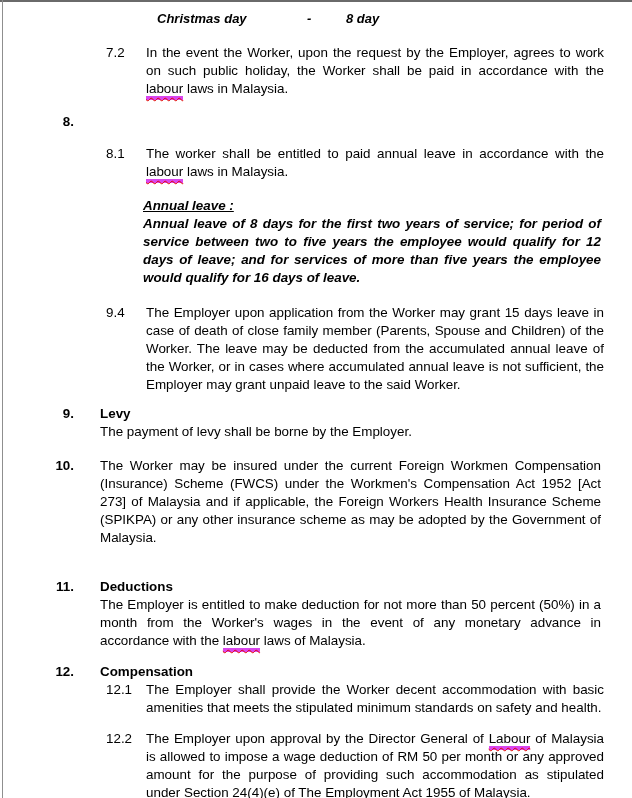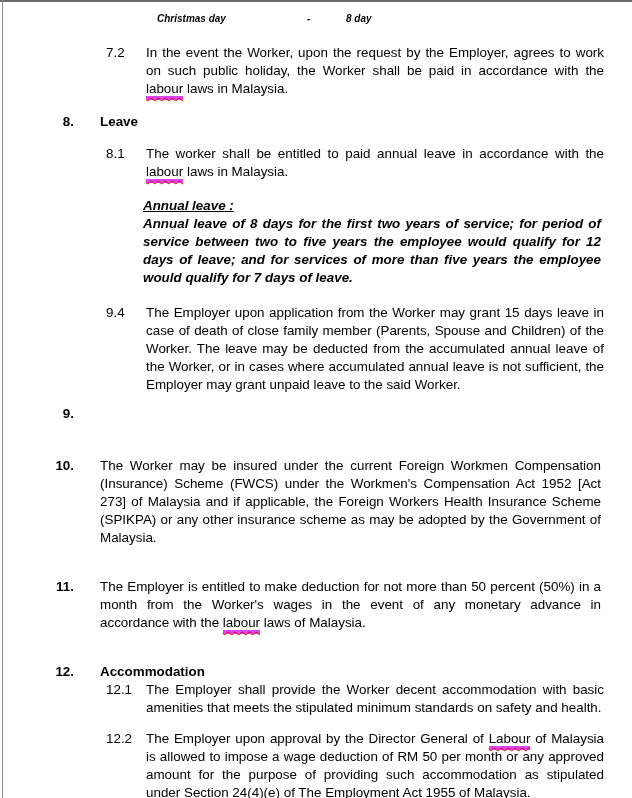--- a/index.html
+++ b/index.html
@@ -6,21 +6,21 @@
   .page {
     position:relative; width:632px; height:798px; background:#ffffff;
     font-family:"Liberation Sans", sans-serif; font-size:13.4px;
     line-height:18px; color:#000; overflow:hidden;
   }
   .edge-top { position:absolute; top:0; left:0; width:632px; height:2px; background:#6a6a6a; }
   .edge-left { position:absolute; top:0; left:2px; width:1px; height:798px; background:#8f8f8f; }
 
   
   .hdr { position:absolute; top:10px; left:0; width:632px; height:18px;
-         font-weight:bold; font-style:italic; font-size:10px; }
+         font-weight:bold; font-style:italic; font-size:13px; }
   .hdr .h-name { position:absolute; left:157px; }
   .hdr .h-dash { position:absolute; left:307px; }
   .hdr .h-days { position:absolute; left:346px; }
 
   
   .sub { position:absolute; left:106px; width:498px; }
   .sub .snum { position:absolute; left:0; top:0; }
   .sub .sbody { margin-left:40px; width:458px; text-align:justify; }
 
   
@@ -55,57 +55,61 @@
     <span class="h-days">8 day</span>
   </div>
 
   <div class="sub" style="top:44px">
     <span class="snum">7.2</span>
     <div class="sbody"><span>In the event the Worker, upon the request by the Employer, agrees to work on such public holiday, the Worker shall be paid in accordance with the </span><span class="miss">labour</span><span> laws in Malaysia.</span></div>
   </div>
 
   <div class="sec" style="top:113px">
     <span class="num">8.</span>
-    <div class="content"><span class="label">Leave</span></div>
   </div>
 
   <div class="sub" style="top:145px">
     <span class="snum">8.1</span>
     <div class="sbody"><span>The worker shall be entitled to paid annual leave in accordance with the </span><span class="miss">labour</span><span> laws in Malaysia.</span></div>
   </div>
 
   <div class="annual-title" style="top:197px">Annual leave :</div>
-  <div class="annual-body" style="top:215px">Annual leave of 8 days for the first two years of service; for period of service between two to five years the employee would qualify for 12 days of leave; and for services of more than five years the employee would qualify for 7 days of leave.</div>
+  <div class="annual-body" style="top:215px">Annual leave of 8 days for the first two years of service; for period of service between two to five years the employee would qualify for 12 days of leave; and for services of more than five years the employee would qualify for 16 days of leave.</div>
 
   <div class="sub" style="top:304px">
     <span class="snum">9.4</span>
     <div class="sbody">The Employer upon application from the Worker may grant 15 days leave in case of death of close family member (Parents, Spouse and Children) of the Worker. The leave may be deducted from the accumulated annual leave of the Worker, or in cases where accumulated annual leave is not sufficient, the Employer may grant unpaid leave to the said Worker.</div>
   </div>
 
   <div class="sec" style="top:405px">
     <span class="num">9.</span>
+    <div class="content">
+      <div class="label">Levy</div>
+      <div class="body">The payment of levy shall be borne by the Employer.</div>
+    </div>
   </div>
 
   <div class="sec" style="top:457px">
     <span class="num">10.</span>
     <div class="content">
       <div class="body">The Worker may be insured under the current Foreign Workmen Compensation (Insurance) Scheme (FWCS) under the Workmen's Compensation Act 1952 [Act 273] of Malaysia and if applicable, the Foreign Workers Health Insurance Scheme (SPIKPA) or any other insurance scheme as may be adopted by the Government of Malaysia.</div>
     </div>
   </div>
 
   <div class="sec" style="top:578px">
     <span class="num">11.</span>
     <div class="content">
+      <div class="label">Deductions</div>
       <div class="body"><span>The Employer is entitled to make deduction for not more than 50 percent (50%) in a month from the Worker's wages in the event of any monetary advance in accordance with the </span><span class="miss">labour</span><span> laws of Malaysia.</span></div>
     </div>
   </div>
 
   <div class="sec" style="top:663px">
     <span class="num">12.</span>
-    <div class="content"><span class="label">Accommodation</span></div>
+    <div class="content"><span class="label">Compensation</span></div>
   </div>
 
   <div class="sub" style="top:681px">
     <span class="snum">12.1</span>
     <div class="sbody">The Employer shall provide the Worker decent accommodation with basic amenities that meets the stipulated minimum standards on safety and health.</div>
   </div>
 
   <div class="sub" style="top:730px">
     <span class="snum">12.2</span>
     <div class="sbody"><span>The Employer upon approval by the Director General of </span><span class="miss">Labour</span><span> of Malaysia is allowed to impose a wage deduction of RM 50 per month or any approved amount for the purpose of providing such accommodation as stipulated under Section 24(4)(e) of The Employment Act 1955 of Malaysia.</span></div>

